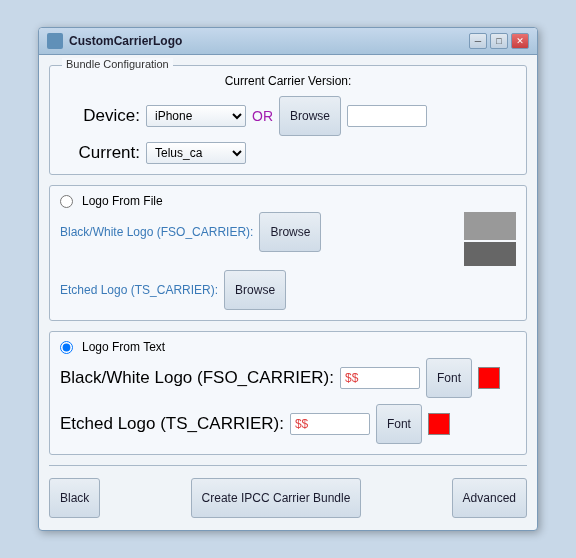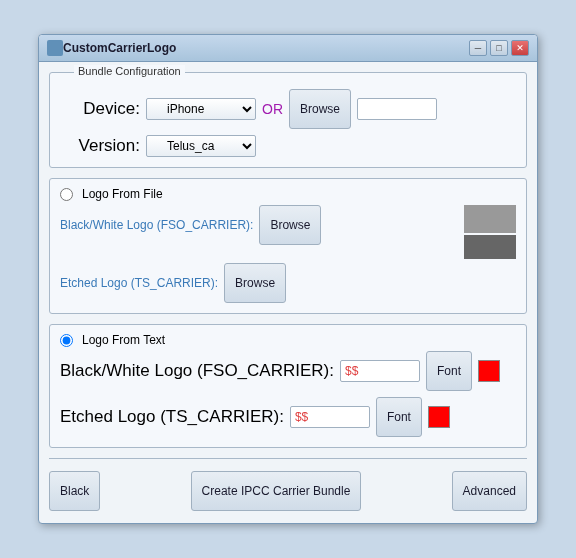--- a/index.html
+++ b/index.html
@@ -26,21 +26,21 @@
       padding: 5px 8px;
       display: flex;
       align-items: center;
       justify-content: space-between;
       border-bottom: 1px solid #7a9ab8;
       border-radius: 4px 4px 0 0;
     }
     .title-bar-left {
       display: flex;
       align-items: center;
-      gap: 0;
+      gap: 6px;
     }
     .title-icon {
       width: 16px;
       height: 16px;
       background: #6090b8;
       border-radius: 2px;
     }
     .title-text {
       font-size: 12px;
       font-weight: bold;
@@ -73,21 +73,21 @@
       border: 1px solid #a8b8c8;
       border-radius: 3px;
       margin-bottom: 10px;
       padding: 8px 10px 10px;
       background: #f5f8fc;
       position: relative;
     }
     .section-label {
       position: absolute;
       top: -8px;
-      left: 24px;
+      left: 12px;
       background: #f5f8fc;
       padding: 0 4px;
       font-size: 11px;
       color: #333;
     }
 
     .form-row {
       display: flex;
       align-items: center;
       margin-bottom: 6px;
@@ -112,24 +112,24 @@
     .version-input {
       width: 60px;
       border: 1px solid #a0b0c0;
       background: #fff;
       padding: 2px 4px;
       font-size: 12px;
       border-radius: 2px;
     }
 
     select {
-      width: 110px;
+      width: 100px;
       border: 1px solid #a0b0c0;
       background: linear-gradient(to bottom, #fff, #e8eef4);
-      padding: 2px 16px;
+      padding: 2px 4px;
       font-size: 12px;
       border-radius: 2px;
       height: 22px;
     }
 
     .or-text { font-size: 14px; color: #a21caf; }
 
     .btn {
       background: linear-gradient(to bottom, #e8eef4, #d0dce8);
       border: 1px solid #a0b0c0;
@@ -237,36 +237,37 @@
       <div class="title-btn close">✕</div>
     </div>
   </div>
 
   <div class="window-body">
 
     <div class="section-box">
       <span class="section-label">Bundle Configuration</span>
 
       <div class="version-row">
+        <span class="version-label">Current Carrier Version:</span>
       </div>
 
       <div class="form-row">
         <span class="label-right">Device:</span>
         <select>
           <option>iPhone</option>
           <option>iPad</option>
           <option>iPod</option>
         </select>
         <span class="or-text">OR</span>
         <button class="btn">Browse</button>
         <input class="text-input" style="width: 80px;" value="">
       </div>
 
       <div class="form-row">
-        <span class="label-right">Version:</span>
+        <span class="label-right">Current:</span>
         <select>
           <option>Telus_ca</option>
           <option>Rogers</option>
           <option>Bell</option>
           <option>AT&amp;T</option>
         </select>
       </div>
     </div>
 
     <div class="section-box">

